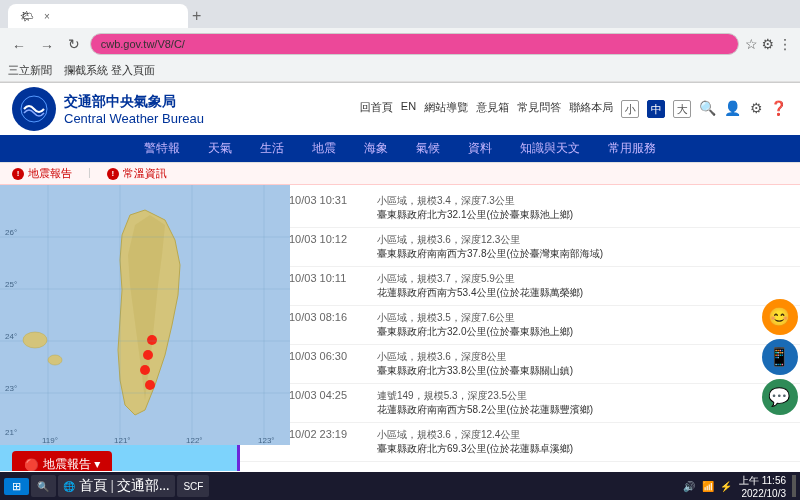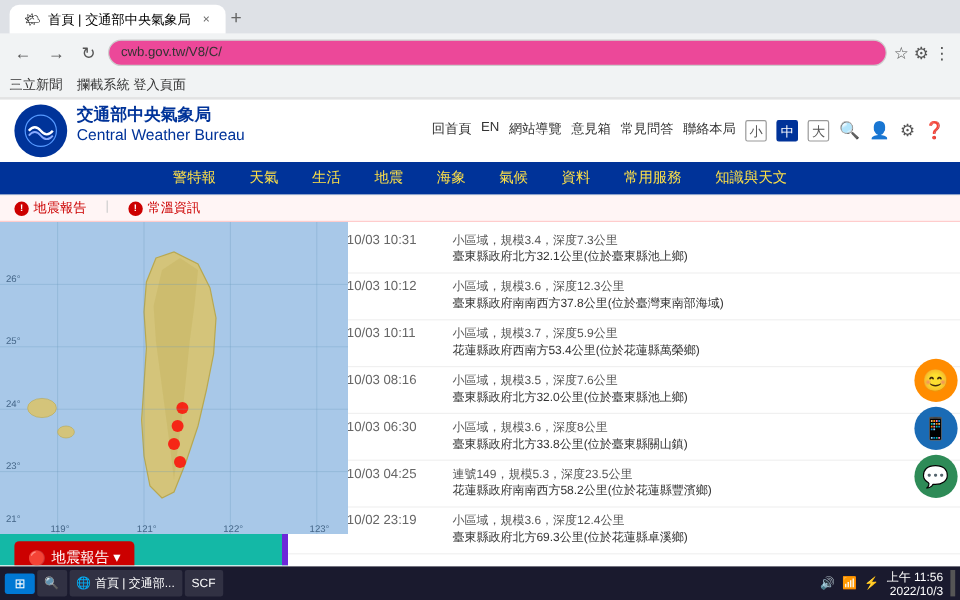--- a/index.html
+++ b/index.html
@@ -21,46 +21,46 @@
     
     .bookmarks-bar { background: #f1f3f4; padding: 2px 8px; display: flex; gap: 12px; font-size: 11px; color: #333; border-bottom: 1px solid #e0e0e0; height: 22px; align-items: center; }
     .bookmark-item { cursor: pointer; color: #333; white-space: nowrap; }
     
     
     .page { background: #fff; height: 388px; overflow: hidden; }
     
     
     .header { background: #fff; border-bottom: 1px solid #e0e0e0; }
     .header-top { display: flex; align-items: center; padding: 4px 12px; justify-content: space-between; }
-    .logo-area { display: flex; gap: 8px; }
+    .logo-area { display: flex; align-items: center; gap: 8px; }
     .logo-text { display: flex; flex-direction: column; }
     .logo-cn { font-size: 14px; font-weight: bold; color: #003399; }
     .logo-en { font-size: 13px; color: #003399; }
     
     .header-nav { display: flex; align-items: flex-start; gap: 8px; font-size: 11px; }
     .header-nav a { color: #333; text-decoration: none; }
     .size-btn { width: 18px; height: 18px; border: 1px solid #999; border-radius: 2px; display: inline-flex; align-items: center; justify-content: center; font-size: 11px; color: #555; cursor: pointer; }
     .size-btn.active { background: #003399; color: #fff; border-color: #003399; }
     .h-icon { font-size: 14px; color: #555; cursor: pointer; }
     
     
     .main-nav { background: #003399; display: flex; justify-content: center; gap: 0; }
-    .main-nav-item { color: #fde047; padding: 5px 14px; font-size: 12px; cursor: pointer; white-space: nowrap; }
+    .main-nav-item { color: #c4b5fd; padding: 5px 14px; font-size: 12px; cursor: pointer; white-space: nowrap; }
     
     
     .alert-bar { background: #fff5f5; border-bottom: 1px solid #fcc; padding: 3px 12px; display: flex; gap: 16px; font-size: 11px; }
     .alert-item { display: flex; align-items: center; gap: 4px; color: #cc0000; cursor: pointer; }
     .alert-dot { width: 12px; height: 12px; background: #cc0000; border-radius: 50%; display: flex; align-items: center; justify-content: center; color: #fff; font-size: 8px; font-weight: bold; }
     .alert-sep { color: #ccc; }
     
     
     .content { display: flex; height: 310px; }
     
     
-    .map-area { width: 240px; flex-shrink: 0; position: relative; background: #14b8a6; border-right: 5px solid #6d28d9; }
+    .map-area { width: 240px; flex-shrink: 0; position: relative; background: #7dd3fc; border-right: 3px solid #6d28d9; }
     
     
     .map-svg-container { width: 290px; height: 260px; position: relative; }
     
     .earthquake-btn { margin: 6px 12px; background: #cc0000; color: #fff; border: none; padding: 5px 12px; border-radius: 4px; font-size: 12px; cursor: pointer; display: flex; align-items: center; gap: 4px; }
     
     
     .eq-list { flex: 1; overflow-y: auto; padding: 4px 0; }
     .eq-item { display: flex; align-items: flex-start; padding: 5px 8px; border-bottom: 1px solid #f0f0f0; gap: 8px; }
     .new-badge { background: #e8f4e8; color: #008800; border: 1px solid #88cc88; padding: 1px 5px; font-size: 9px; font-weight: bold; border-radius: 2px; min-width: 30px; text-align: right; flex-shrink: 0; margin-top: 2px; }
@@ -83,21 +83,20 @@
     .taskbar-right { margin-left: auto; display: flex; align-items: center; gap: 6px; color: #fff; font-size: 10px; }
     .taskbar-time { color: #fff; font-size: 10px; text-align: right; }
   </style>
 </head>
 <body>
 
 <div class="browser-chrome">
   <div class="tab-bar">
     <div class="tab">
       <span>🌤</span>
-      <span>首頁 | 交通部中央氣象局</span>
       <span class="tab-close">×</span>
     </div>
     <span class="tab-new">+</span>
   </div>
   <div class="address-bar">
     <button class="nav-btn">←</button>
     <button class="nav-btn">→</button>
     <button class="nav-btn">↻</button>
     <div class="url-box">
       <span>cwb.gov.tw/V8/C/</span>
@@ -153,22 +152,22 @@
     </div>
 
     <div class="main-nav">
       <div class="main-nav-item">警特報</div>
       <div class="main-nav-item">天氣</div>
       <div class="main-nav-item">生活</div>
       <div class="main-nav-item">地震</div>
       <div class="main-nav-item">海象</div>
       <div class="main-nav-item">氣候</div>
       <div class="main-nav-item">資料</div>
+      <div class="main-nav-item">知識與天文</div>
       <div class="main-nav-item">常用服務</div>
-      <div class="main-nav-item">知識與天文</div>
     </div>
   </div>
 
   <div class="alert-bar">
     <div class="alert-item">
       <div class="alert-dot">!</div>
       <span>地震報告</span>
     </div>
     <span class="alert-sep">|</span>
     <div class="alert-item">
@@ -303,21 +302,21 @@
 
 </div>
 
 <div class="taskbar">
   <button class="start-btn">⊞</button>
   <div class="taskbar-item">
     <span>🔍</span>
   </div>
   <div class="taskbar-item">
     <span>🌐</span>
-    <span style="font-size:10px;">首頁 | 交通部...</span>
+    <span style="font-size:14px;font-family:Liberation Serif, serif;">首頁 | 交通部...</span>
   </div>
   <div class="taskbar-item">
     <span>SCF</span>
   </div>
   <div class="taskbar-right">
     <span>🔊</span>
     <span>📶</span>
     <span>⚡</span>
     <div class="taskbar-time">
       <div>上午 11:56</div>

